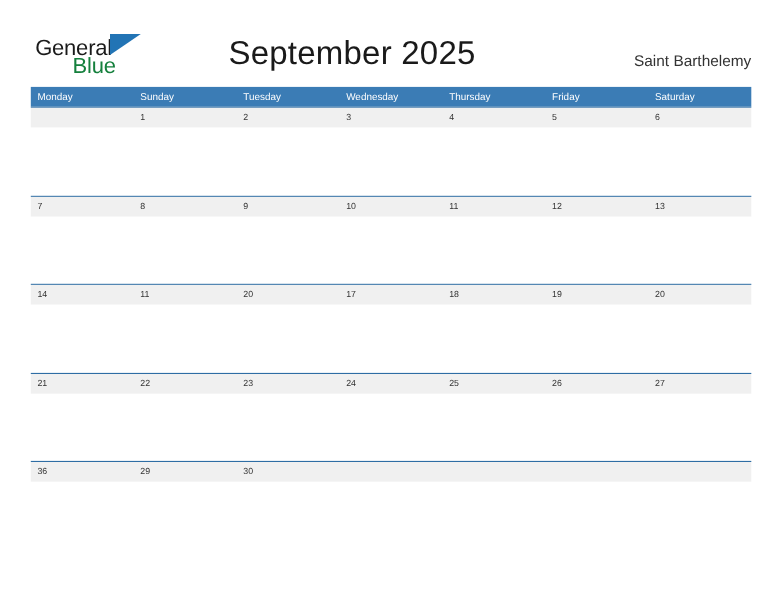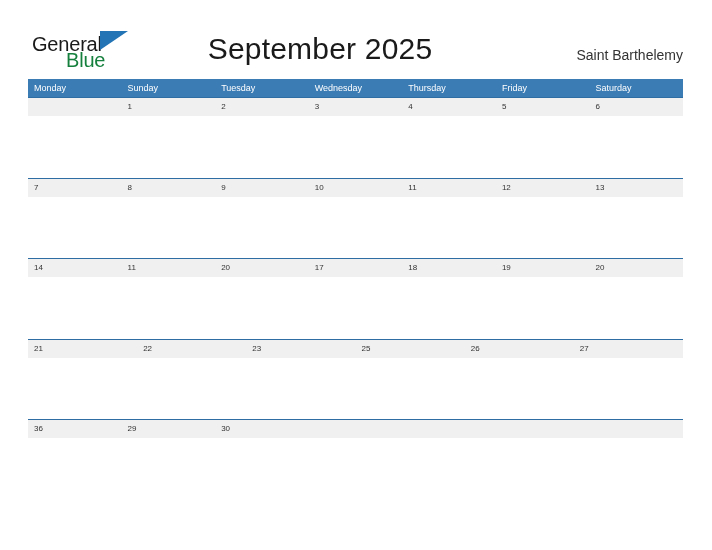--- a/index.html
+++ b/index.html
@@ -238,20 +238,21 @@
       <div class="day-body-cell"></div>
       <div class="day-body-cell"></div>
     </div>
   </div>
 
   <div class="week-row">
     <div class="day-band">
       <div class="day-cell">21</div>
       <div class="day-cell">22</div>
       <div class="day-cell">23</div>
+      <div class="day-cell">24</div>
       <div class="day-cell">25</div>
       <div class="day-cell">26</div>
       <div class="day-cell">27</div>
     </div>
     <div class="day-body">
       <div class="day-body-cell"></div>
       <div class="day-body-cell"></div>
       <div class="day-body-cell"></div>
       <div class="day-body-cell"></div>
       <div class="day-body-cell"></div>

